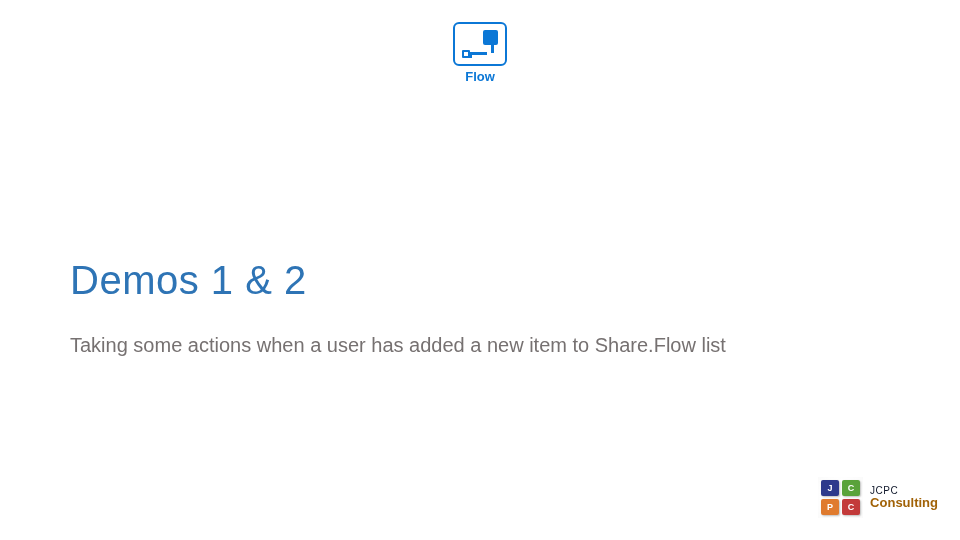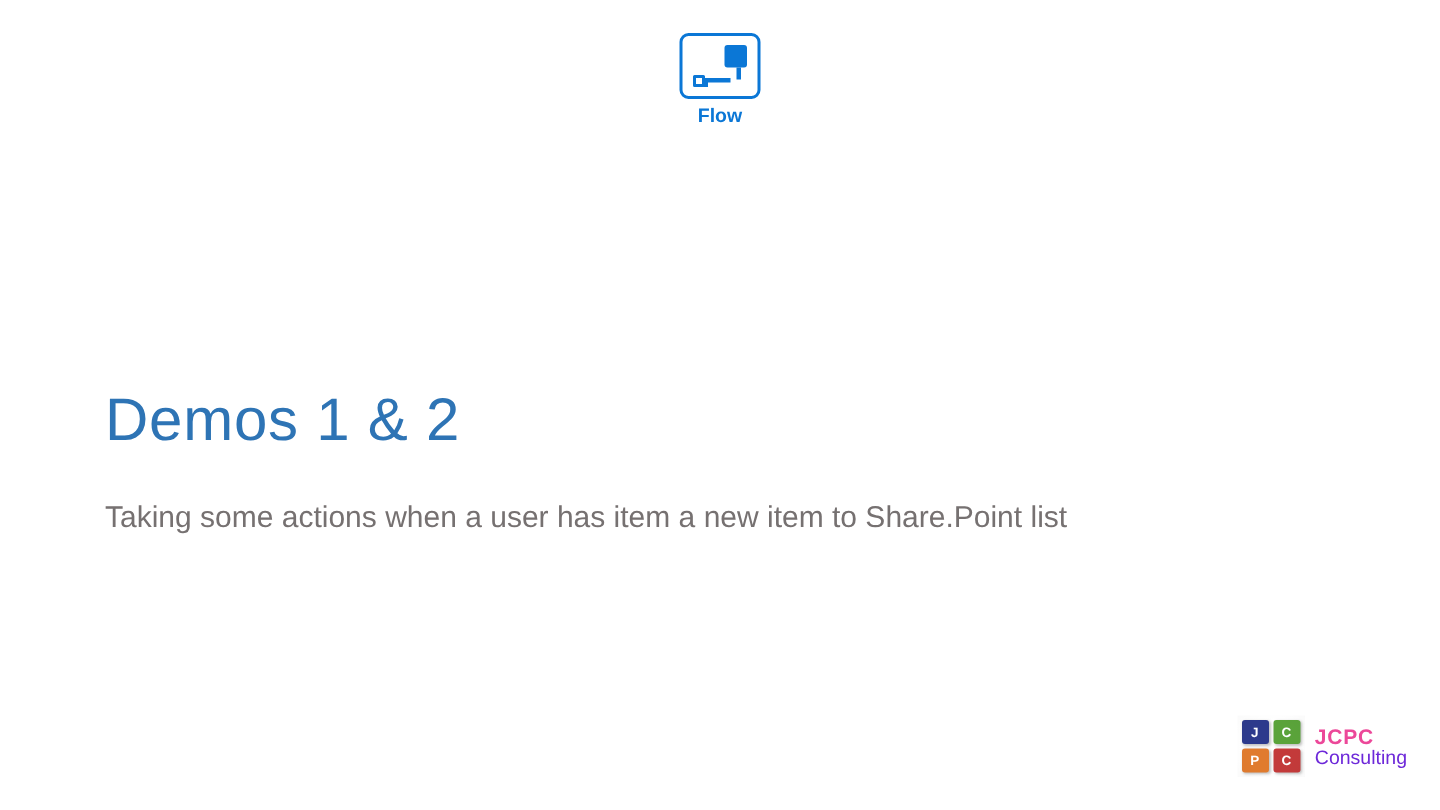--- a/index.html
+++ b/index.html
@@ -134,49 +134,49 @@
     box-shadow: 1px 1px 2px rgba(0,0,0,0.25);
   }
   .tile-j { background: #2d3a8c; }
   .tile-c1 { background: #5aa33a; }
   .tile-p { background: #e07b2e; }
   .tile-c2 { background: #c33a3a; }
   .logo-text {
     line-height: 1.0;
   }
   .logo-line1 {
-    font-size: 14px;
-    font-weight: 700;
-    color: #ec4899;
+    font-size: 10px;
+    font-weight: 400;
+    color: #0f172a;
     letter-spacing: 0.5px;
   }
   .logo-line2 {
     font-size: 13px;
-    font-weight: 400;
-    color: #6d28d9;
+    font-weight: 700;
+    color: #a16207;
   }
 </style>
 </head>
 <body>
 
 <div class="slide">
 
   <div class="flow-badge">
     <div class="flow-icon-box">
       <div class="node-lg"></div>
       <div class="connector2"></div>
       <div class="connector3"></div>
       <div class="connector4"></div>
       <div class="node-sm"></div>
     </div>
     <div class="flow-label">Flow</div>
   </div>
 
   <div class="title">Demos 1 &amp; 2</div>
-  <div class="subtitle">Taking some actions when a user has item a new item to Share.Point list</div>
+  <div class="subtitle">Taking some actions when a user has added a new item to Share.Flow list</div>
 
   <div class="footer-logo">
     <div class="logo-grid">
       <div class="tile tile-j">J</div>
       <div class="tile tile-c1">C</div>
       <div class="tile tile-p">P</div>
       <div class="tile tile-c2">C</div>
     </div>
     <div class="logo-text">
       <div class="logo-line1">JCPC</div>

